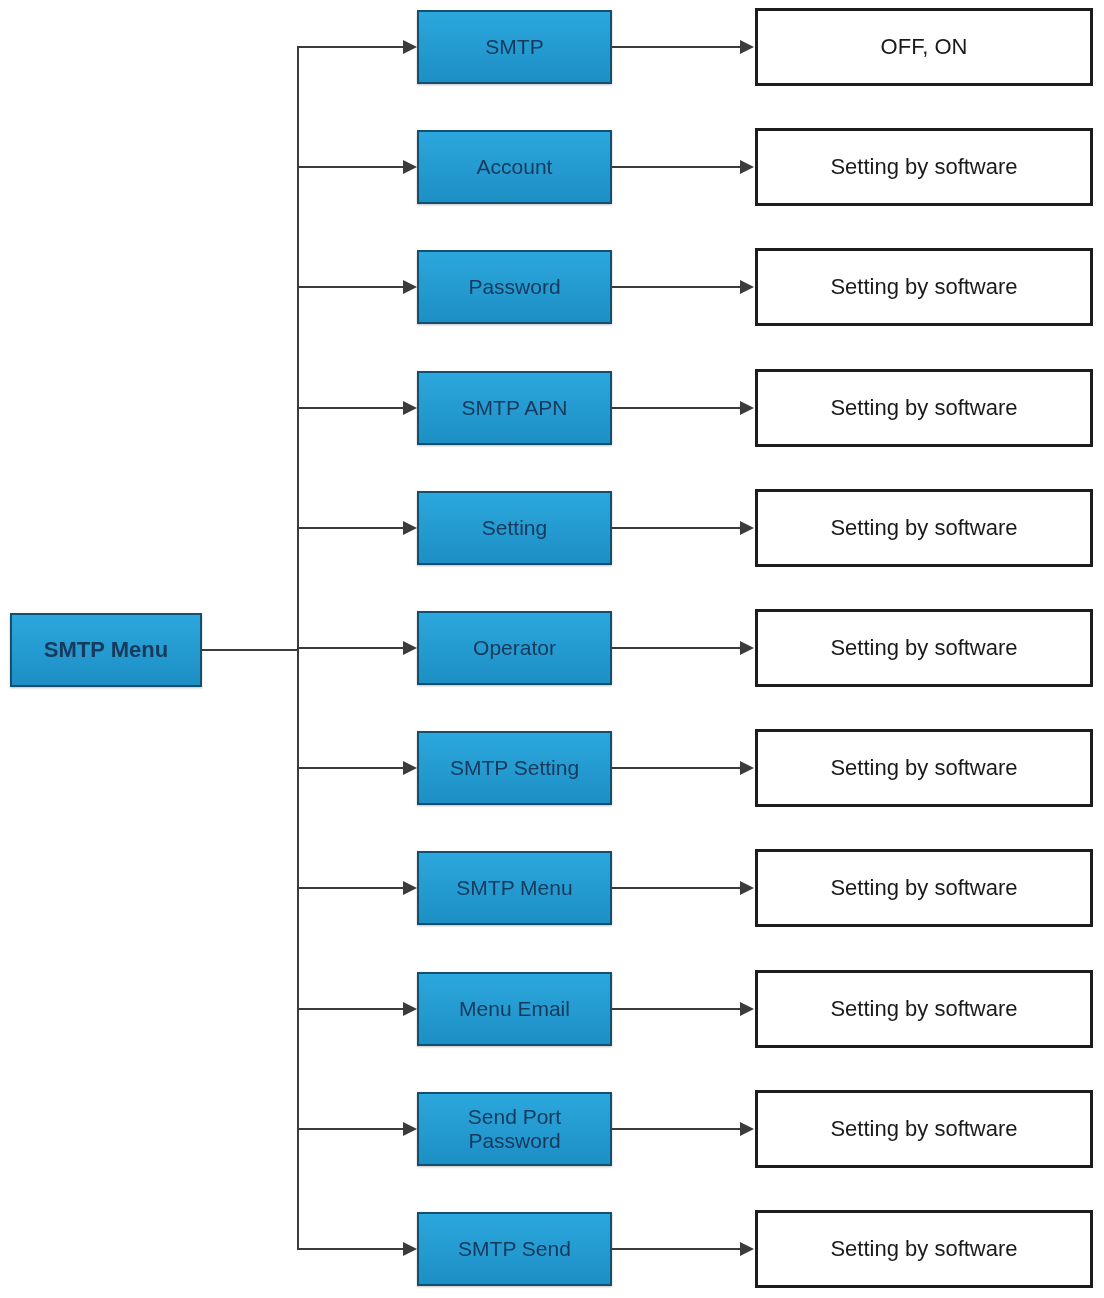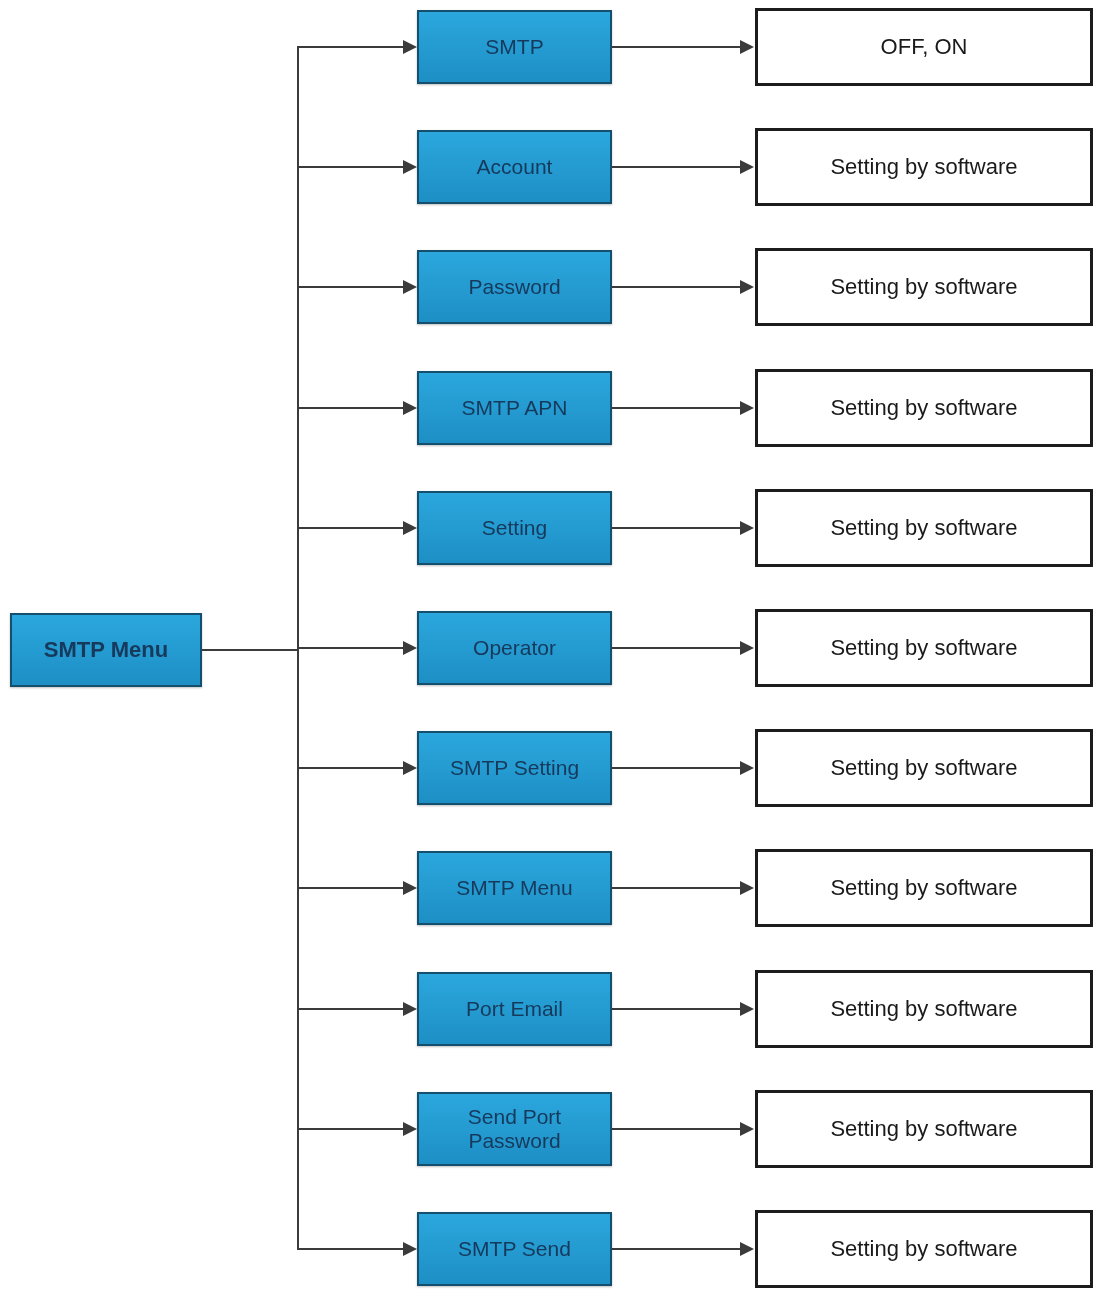--- a/index.html
+++ b/index.html
@@ -224,21 +224,21 @@
       <div class="mid-arrowhead"></div>
       <div class="value-box">
         <span class="value-label">Setting by software</span>
       </div>
     </div>
 
     <div class="row" style="top: 1008.6px;">
       <div class="branch-line"></div>
       <div class="branch-arrowhead"></div>
       <div class="node">
-        <span class="node-label">Port Email</span>
+        <span class="node-label">Menu Email</span>
       </div>
       <div class="mid-line"></div>
       <div class="mid-arrowhead"></div>
       <div class="value-box">
         <span class="value-label">Setting by software</span>
       </div>
     </div>
 
     <div class="row" style="top: 1128.8px;">
       <div class="branch-line"></div>

